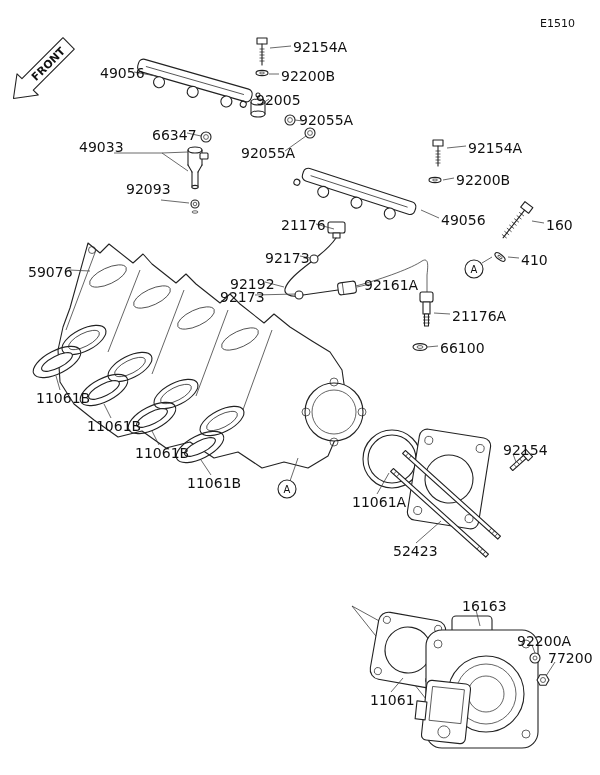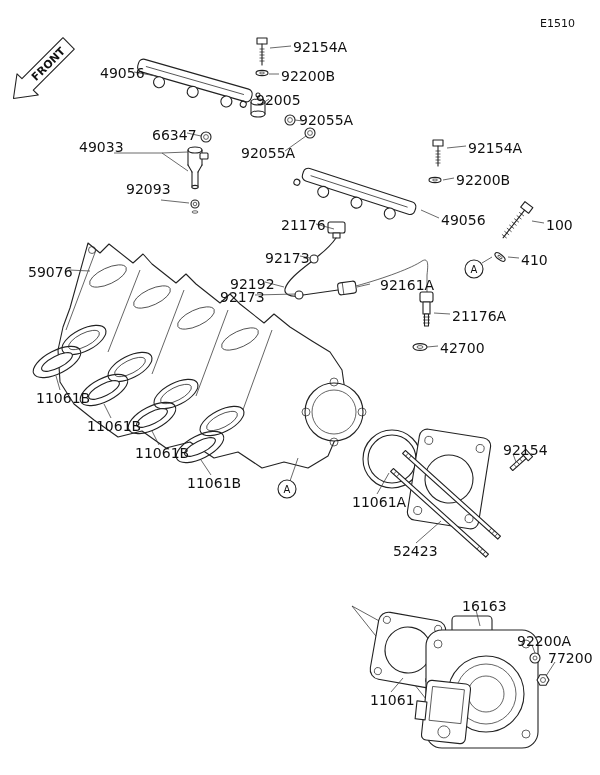--- a/index.html
+++ b/index.html
@@ -344,30 +344,30 @@
   <div class="lbl" style="left:281px;top:69px">92200B</div>
   <div class="lbl" style="left:256px;top:93px">92005</div>
   <div class="lbl" style="left:299px;top:113px">92055A</div>
   <div class="lbl" style="left:152px;top:128px">66347</div>
   <div class="lbl" style="left:241px;top:146px">92055A</div>
   <div class="lbl" style="left:79px;top:140px">49033</div>
   <div class="lbl" style="left:468px;top:141px">92154A</div>
   <div class="lbl" style="left:456px;top:173px">92200B</div>
   <div class="lbl" style="left:126px;top:182px">92093</div>
   <div class="lbl" style="left:441px;top:213px">49056</div>
-  <div class="lbl" style="left:546px;top:218px">100</div>
+  <div class="lbl" style="left:546px;top:218px">160</div>
   <div class="lbl" style="left:521px;top:253px">410</div>
   <div class="lbl" style="left:281px;top:218px">21176</div>
   <div class="lbl" style="left:265px;top:251px">92173</div>
   <div class="lbl" style="left:230px;top:277px">92192</div>
   <div class="lbl" style="left:220px;top:290px">92173</div>
-  <div class="lbl" style="left:380px;top:278px">92161A</div>
+  <div class="lbl" style="left:364px;top:278px">92161A</div>
   <div class="lbl" style="left:452px;top:309px">21176A</div>
   <div class="lbl" style="left:28px;top:265px">59076</div>
-  <div class="lbl" style="left:440px;top:341px">42700</div>
+  <div class="lbl" style="left:440px;top:341px">66100</div>
   <div class="lbl" style="left:36px;top:391px">11061B</div>
   <div class="lbl" style="left:87px;top:419px">11061B</div>
   <div class="lbl" style="left:135px;top:446px">11061B</div>
   <div class="lbl" style="left:187px;top:476px">11061B</div>
   <div class="lbl" style="left:352px;top:495px">11061A</div>
   <div class="lbl" style="left:503px;top:443px">92154</div>
   <div class="lbl" style="left:393px;top:544px">52423</div>
   <div class="lbl" style="left:462px;top:599px">16163</div>
   <div class="lbl" style="left:517px;top:634px">92200A</div>
   <div class="lbl" style="left:548px;top:651px">77200</div>

